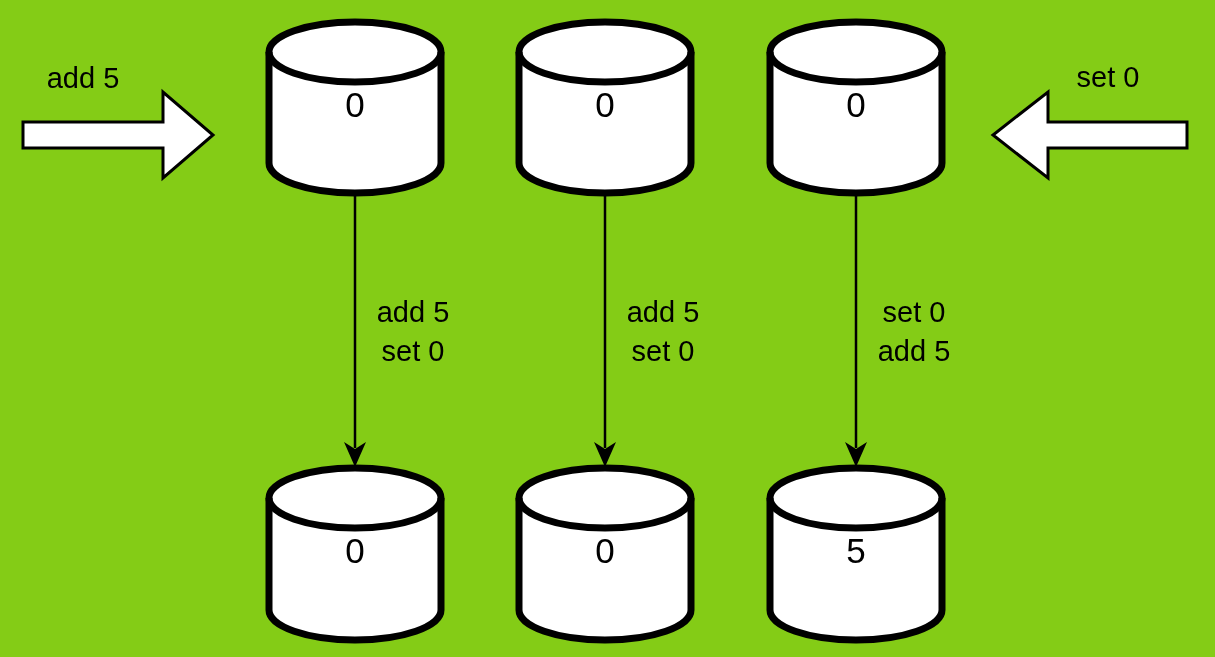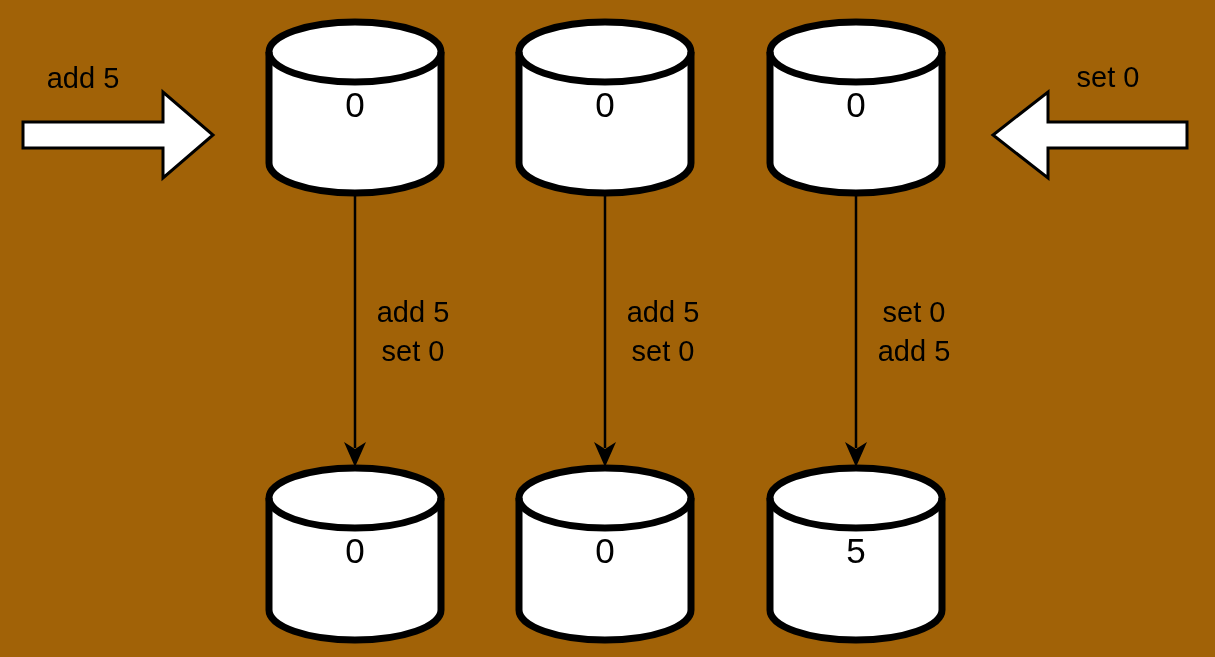--- a/index.html
+++ b/index.html
@@ -4,21 +4,21 @@
 <style>
   html, body {
     margin: 0;
     padding: 0;
     background: #ffffff;
   }
   .canvas {
     position: relative;
     width: 1215px;
     height: 657px;
-    background: #a16207;
+    background: #84cc16;
     font-family: "Liberation Sans", sans-serif;
     overflow: hidden;
   }
   svg { display: block; }
   .block-arrow {
     fill: #ffffff;
     stroke: #000000;
     stroke-width: 3;
     stroke-linejoin: miter;
   }

